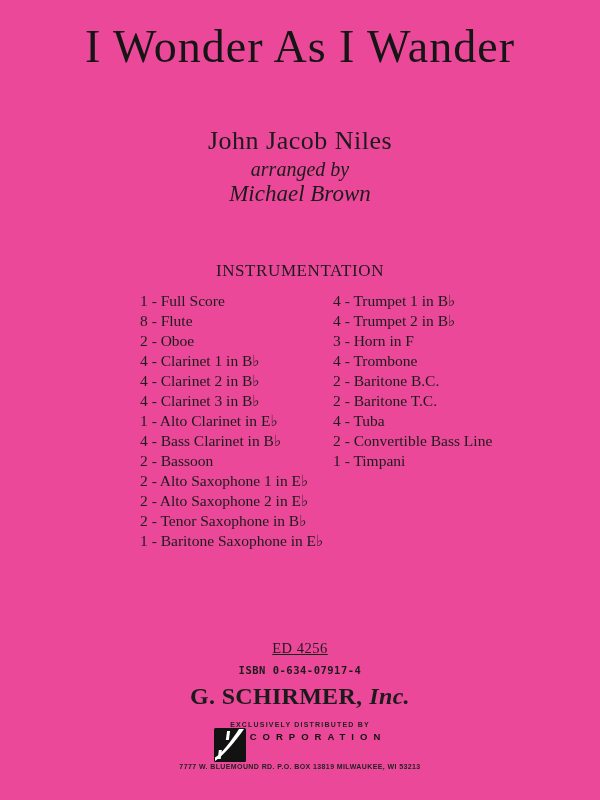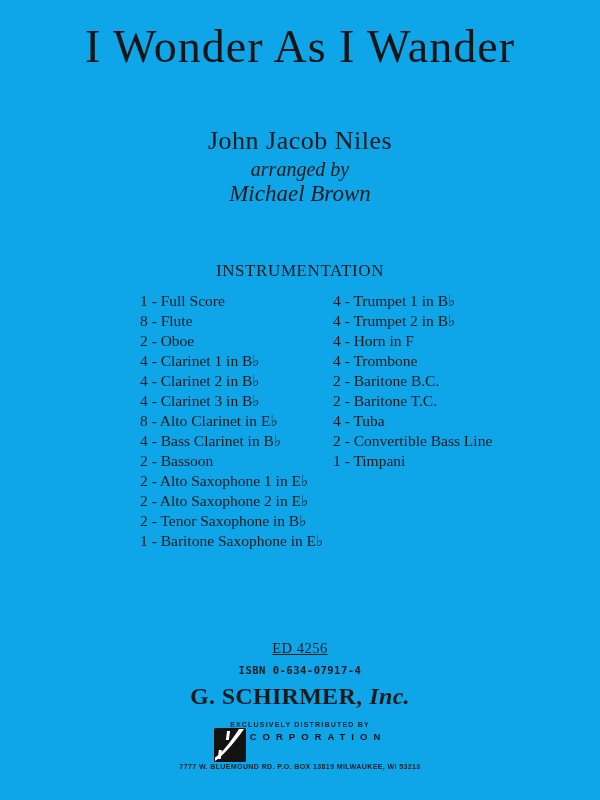--- a/index.html
+++ b/index.html
@@ -1,21 +1,21 @@
 <!DOCTYPE html>
 <html><head>
 <meta charset="utf-8">
 <style>
   * { margin: 0; padding: 0; box-sizing: border-box; }
   html, body { background: #ffffff; }
   .page {
     position: relative;
     width: 600px;
     height: 800px;
-    background: #0ea5e9;
+    background: #ec4899;
     color: #1b1b1b;
     font-family: "Liberation Serif", "DejaVu Serif", serif;
     overflow: hidden;
   }
   .centered { position: absolute; left: 0; width: 100%; text-align: center; }
 
   .title {
     top: 20px;
     font-size: 46px;
     font-weight: normal;
@@ -135,33 +135,33 @@
 
   <div class="centered inst-heading">INSTRUMENTATION</div>
 
   <div class="col col-left">
       <div class="inst-item">1 - Full Score</div>
       <div class="inst-item">8 - Flute</div>
       <div class="inst-item">2 - Oboe</div>
       <div class="inst-item">4 - Clarinet 1 in B♭</div>
       <div class="inst-item">4 - Clarinet 2 in B♭</div>
       <div class="inst-item">4 - Clarinet 3 in B♭</div>
-      <div class="inst-item">8 - Alto Clarinet in E♭</div>
+      <div class="inst-item">1 - Alto Clarinet in E♭</div>
       <div class="inst-item">4 - Bass Clarinet in B♭</div>
       <div class="inst-item">2 - Bassoon</div>
       <div class="inst-item">2 - Alto Saxophone 1 in E♭</div>
       <div class="inst-item">2 - Alto Saxophone 2 in E♭</div>
       <div class="inst-item">2 - Tenor Saxophone in B♭</div>
       <div class="inst-item">1 - Baritone Saxophone in E♭</div>
     </div>
 
   <div class="col col-right">
       <div class="inst-item">4 - Trumpet 1 in B♭</div>
       <div class="inst-item">4 - Trumpet 2 in B♭</div>
-      <div class="inst-item">4 - Horn in F</div>
+      <div class="inst-item">3 - Horn in F</div>
       <div class="inst-item">4 - Trombone</div>
       <div class="inst-item">2 - Baritone B.C.</div>
       <div class="inst-item">2 - Baritone T.C.</div>
       <div class="inst-item">4 - Tuba</div>
       <div class="inst-item">2 - Convertible Bass Line</div>
       <div class="inst-item">1 - Timpani</div>
     </div>
 
   <div class="centered catalog-number">ED 4256</div>
 

